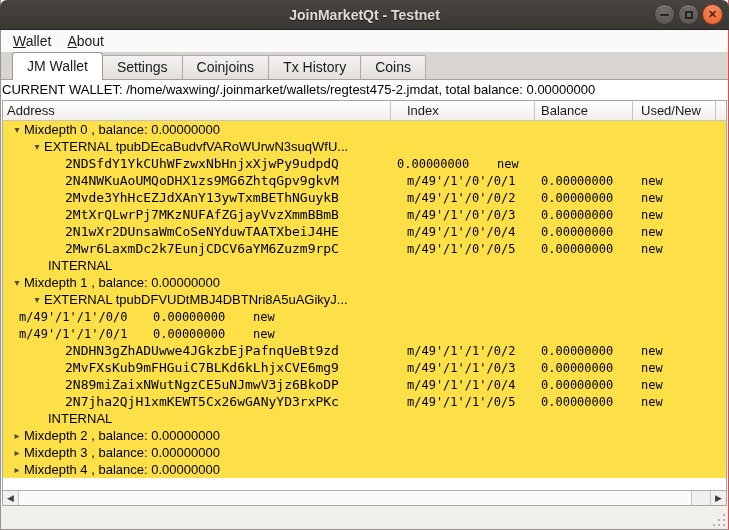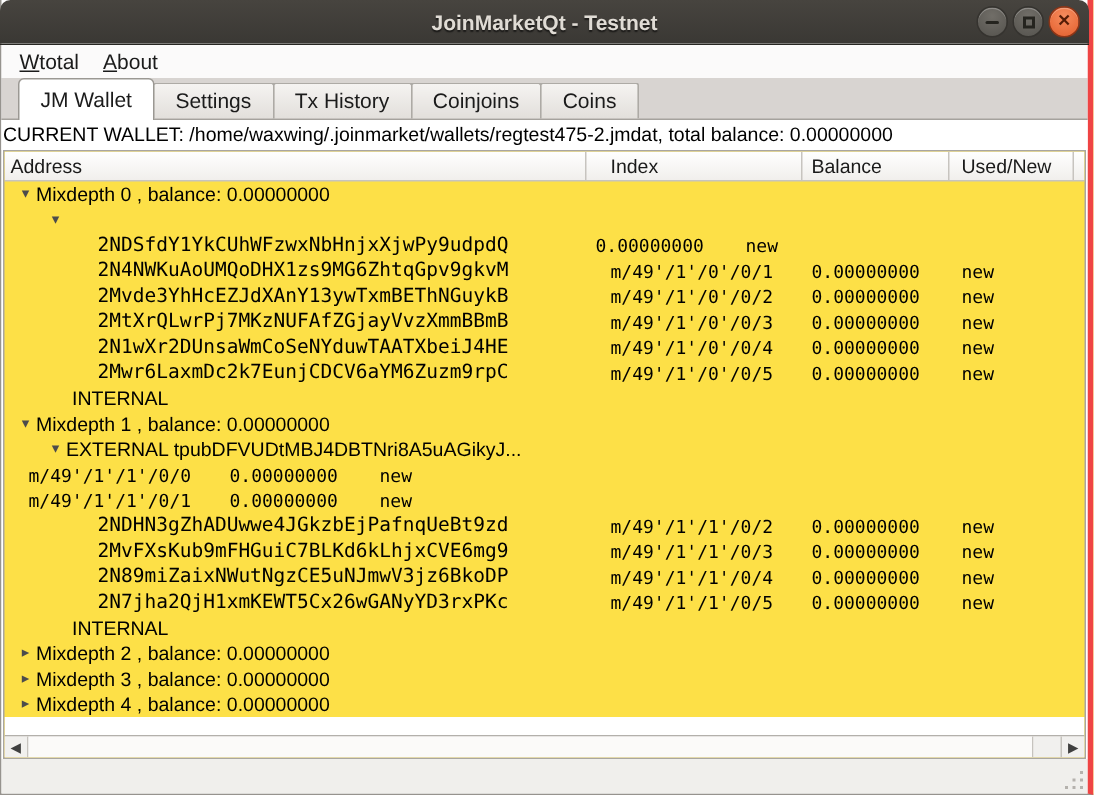--- a/index.html
+++ b/index.html
@@ -1,20 +1,20 @@
 <!DOCTYPE html>
 <html><head>
 <meta charset="utf-8">
 <style>
   html,body{margin:0;padding:0;background:#fff;}
   body{width:729px;height:530px;font-family:"Liberation Sans",sans-serif;overflow:hidden;}
   *{box-sizing:border-box;}
 
   .window{width:729px;height:530px;display:flex;flex-direction:column;background:#fff;
-          border-left:1px solid #96938e;border-right:4px solid #ef4444;border-bottom:1px solid #96938e;}
+          border-left:1px solid #96938e;border-right:1px solid #ef4444;border-bottom:1px solid #96938e;}
 
   
   .titlebar{height:30px;flex:0 0 30px;background:linear-gradient(#47443f,#3a3834);
             border-bottom:1px solid #272622;border-radius:7px 7px 0 0;position:relative;
             display:flex;align-items:center;justify-content:center;margin:0 -1px;}
   .title-text{color:#e0dcd5;font-size:14px;font-weight:bold;text-shadow:0 1px 1px rgba(0,0,0,.6);}
   .winbtns{position:absolute;right:6px;top:4px;display:flex;gap:3px;}
   .wbtn{width:21px;height:21px;border-radius:50%;display:flex;align-items:center;justify-content:center;
         background:radial-gradient(circle at 50% 30%,#716e68,#55534e);border:1px solid #35332f;
         box-shadow:inset 0 1px 0 rgba(255,255,255,.25);cursor:default;}
@@ -107,29 +107,29 @@
       <div class="wbtn">
         <span class="glyph-max"></span>
       </div>
       <div class="wbtn close">
         <span class="glyph-close">✕</span>
       </div>
     </div>
   </div>
 
   <div class="menubar">
-    <span class="menu-item"><span class="u">W</span><span>total</span></span>
+    <span class="menu-item"><span class="u">W</span><span>allet</span></span>
     <span class="menu-item"><span class="u">A</span><span>bout</span></span>
   </div>
 
   <div class="tabstrip">
     <div class="tab active">JM Wallet</div>
     <div class="tab">Settings</div>
+    <div class="tab">Coinjoins</div>
     <div class="tab">Tx History</div>
-    <div class="tab">Coinjoins</div>
     <div class="tab">Coins</div>
   </div>
 
   <div class="pane">
     <div class="walletbar">CURRENT WALLET: /home/waxwing/.joinmarket/wallets/regtest475-2.jmdat, total balance: 0.00000000</div>
 
     <div class="tree-frame">
       <div class="thead">
         <div class="hcell h0">Address</div>
         <div class="hcell h1">Index</div>
@@ -144,20 +144,21 @@
               <span class="expander">▾</span>
               <span class="tlabel">Mixdepth 0 , balance: 0.00000000</span>
             </div>
             <div class="cell mono-sm c1"></div>
             <div class="cell mono-sm c2"></div>
             <div class="cell mono-sm c3"></div>
           </div>
           <div class="trow t-branch">
             <div class="cell c0">
               <span class="expander">▾</span>
+              <span class="tlabel">EXTERNAL tpubDEcaBudvfVARoWUrwN3suqWfU...</span>
             </div>
             <div class="cell mono-sm c1"></div>
             <div class="cell mono-sm c2"></div>
             <div class="cell mono-sm c3"></div>
           </div>
           <div class="trow t-address">
             <div class="cell c0">
               <span class="mono-addr">2NDSfdY1YkCUhWFzwxNbHnjxXjwPy9udpdQ</span>
             </div>
             <div class="cell mono-sm c2">0.00000000</div>

